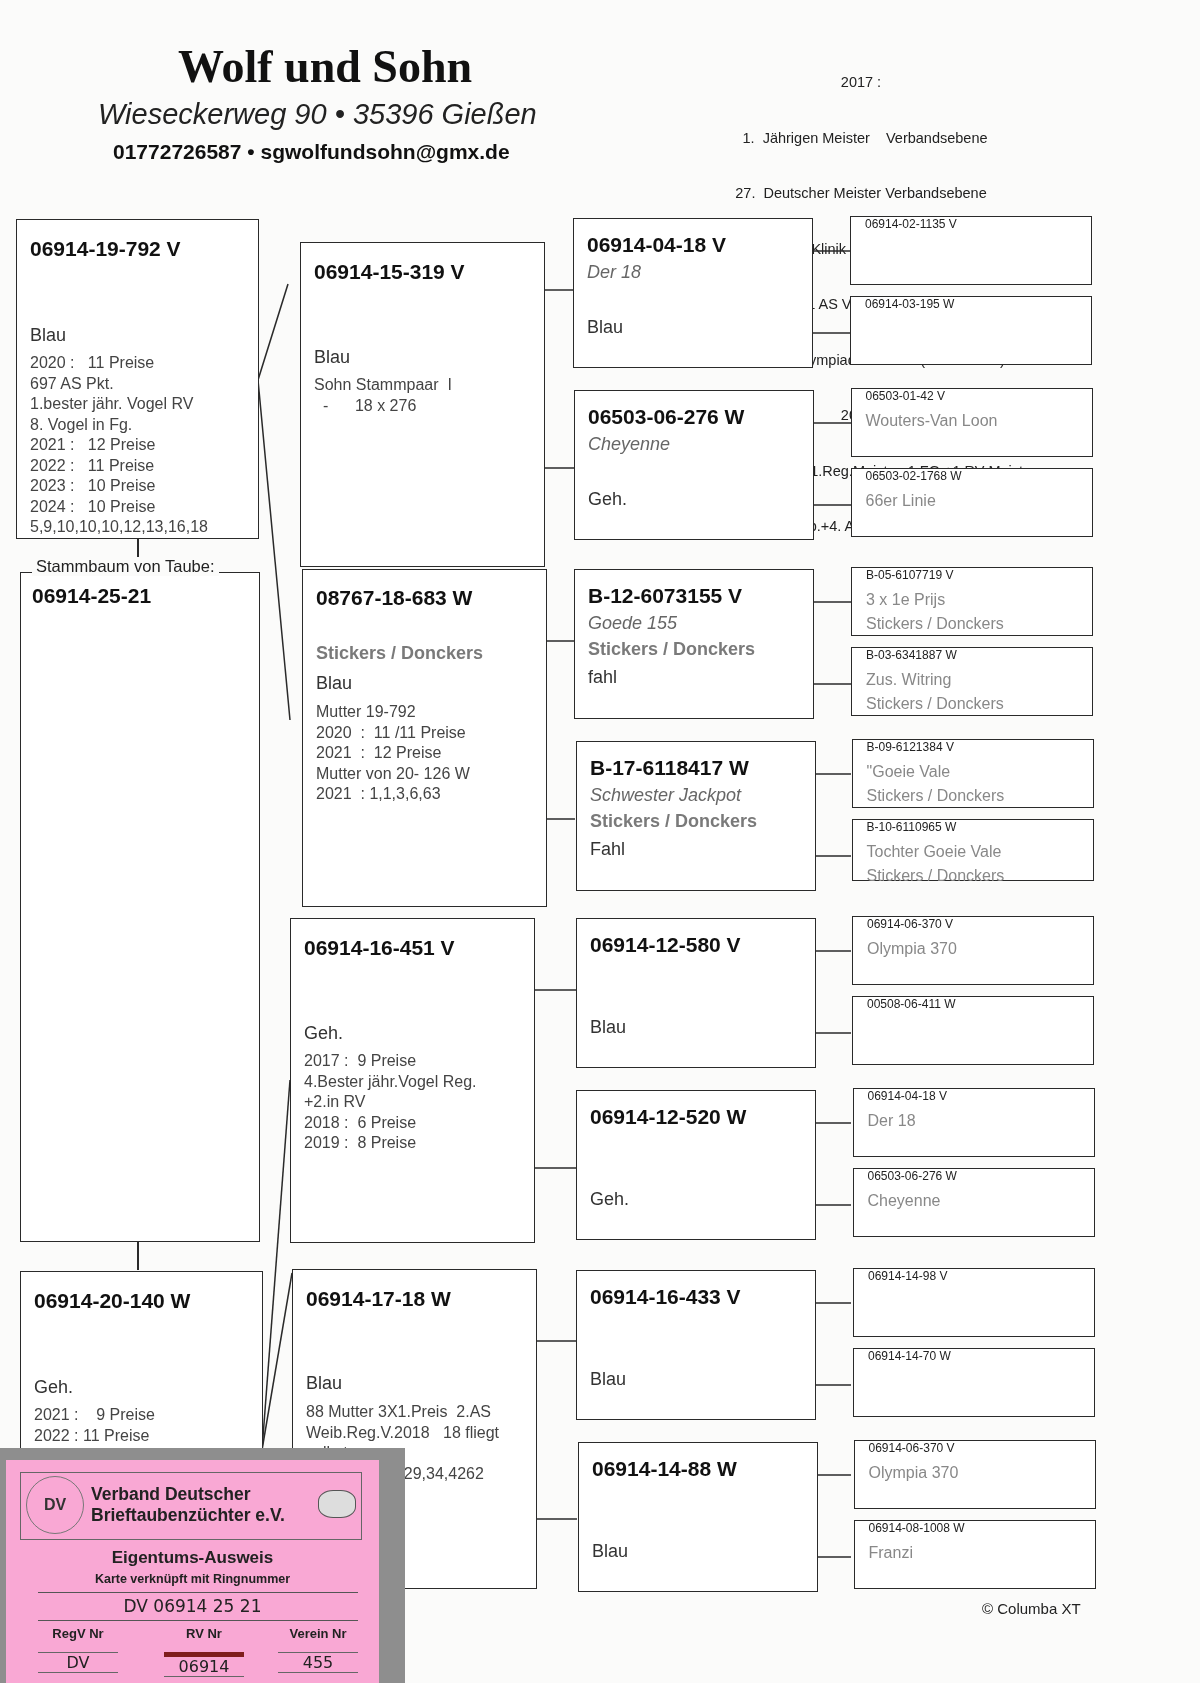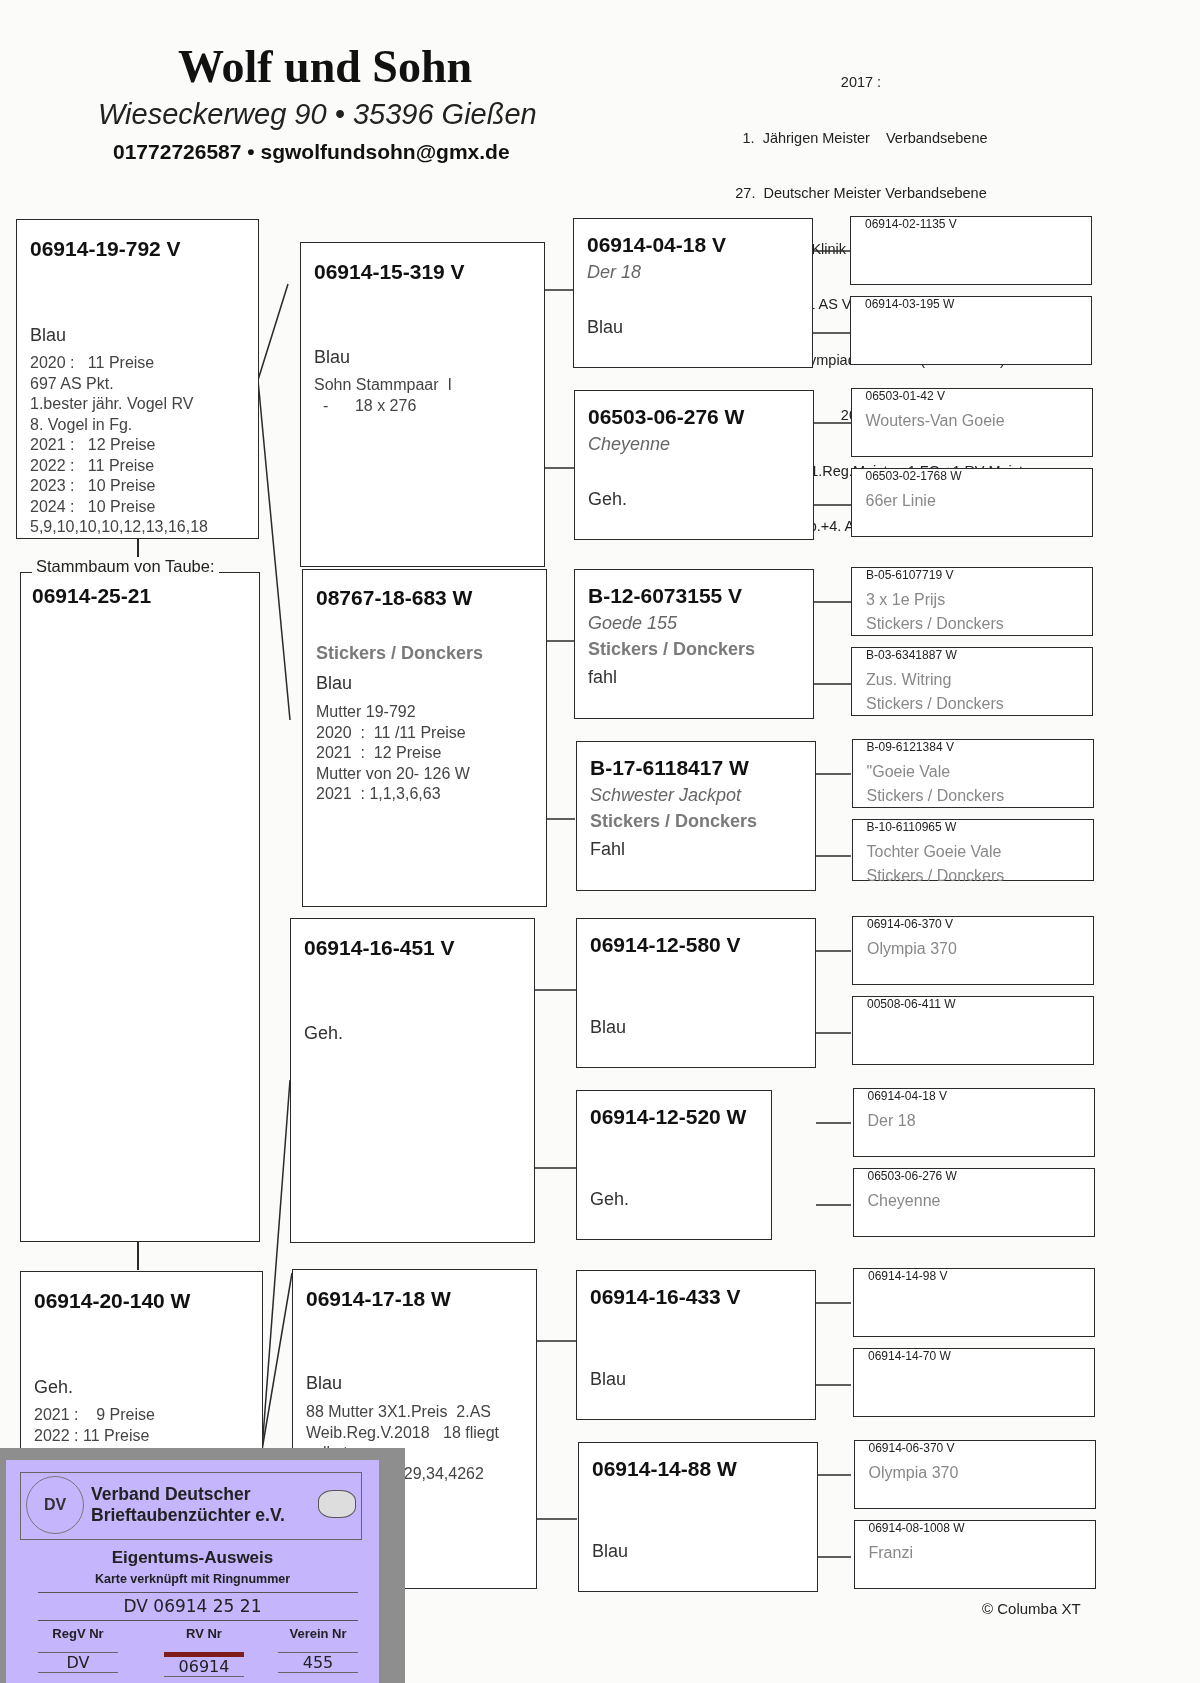--- a/index.html
+++ b/index.html
@@ -13,21 +13,21 @@
   .name-gray { font-size:16px; color:#888; }
   .breeder { font-weight:bold; font-size:18px; color:#7a7a7a; }
   .color { font-size:18px; color:#333; }
   .note { font-size:16px; color:#444; line-height:20.5px; white-space:pre; }
   .line { position:absolute; background:#2a2a2a; }
   .hdr-title { font-family:"Liberation Serif", serif; font-weight:bold; font-size:46px; color:#111; }
   .hdr-addr { font-style:italic; font-size:29px; color:#222; }
   .hdr-contact { font-weight:bold; font-size:21px; color:#111; }
   .ach { font-size:14.5px; line-height:18.5px; color:#222; white-space:pre;text-align:center; }
   .card { position:absolute; left:0; top:1448px; width:405px; height:235px; background:#8e8e8e; }
-  .card-inner { position:absolute; left:6px; top:12px; width:373px; height:223px; background:#c4b5fd; }
+  .card-inner { position:absolute; left:6px; top:12px; width:373px; height:223px; background:#f9a8d4; }
 </style>
 </head>
 <body>
 
 <div class="abs hdr-title" style="left:178px;top:40px;">Wolf und Sohn</div>
 <div class="abs hdr-addr" style="left:98px;top:98px;">Wieseckerweg 90 • 35396 Gießen</div>
 <div class="abs hdr-contact" style="left:113px;top:140px;">01772726587 • sgwolfundsohn@gmx.de</div>
 
 <div class="abs ach" style="left:678px;top:36px;">
   <div>2017 :</div>
@@ -118,20 +118,25 @@
   <div class="abs color" style="left:13px;top:103px;">Blau</div>
   <div class="abs note" style="left:13px;top:132px;">Mutter 19-792
 2020  :  11 /11 Preise
 2021  :  12 Preise
 Mutter von 20- 126 W
 2021  : 1,1,3,6,63</div>
 </div>
 <div class="box" style="left:290px;top:918px;width:245px;height:325px;">
   <div class="abs ring-big" style="left:13px;top:17px;">06914-16-451 V</div>
   <div class="abs color" style="left:13px;top:104px;">Geh.</div>
+  <div class="abs note" style="left:13px;top:132px;">2017 :  9 Preise
+4.Bester jähr.Vogel Reg.
++2.in RV
+2018 :  6 Preise
+2019 :  8 Preise</div>
 </div>
 <div class="box" style="left:292px;top:1269px;width:245px;height:320px;">
   <div class="abs ring-big" style="left:13px;top:17px;">06914-17-18 W</div>
   <div class="abs color" style="left:13px;top:103px;">Blau</div>
   <div class="abs note" style="left:13px;top:132px;">88 Mutter 3X1.Preis  2.AS
 Weib.Reg.V.2018   18 fliegt
 selbst
                  24,29,34,4262</div>
 </div>
 
@@ -156,21 +161,21 @@
       <div class="abs ring-big" style="left:13px;top:14px;">B-17-6118417 W</div>
       <div class="abs name-it" style="left:13px;top:43px;">Schwester Jackpot</div>
       <div class="abs breeder" style="left:13px;top:69px;">Stickers / Donckers</div>
       <div class="abs color" style="left:13px;top:97px;">Fahl</div>
     </div>
     <div class="box" style="left: 576px; top: 918px; width: 240px; height: 150px;">
       <div class="abs ring-big" style="left:13px;top:14px;">06914-12-580 V</div>
       <div class="abs name-it" style="left:13px;top:43px;"></div>
       <div class="abs color" style="left:13px;top:98px;">Blau</div>
     </div>
-    <div class="box" style="left: 576px; top: 1090px; width: 196px; height: 150px; padding-left: 28px;">
+    <div class="box" style="left: 576px; top: 1090px; width: 240px; height: 150px; padding-left: 28px;">
       <div class="abs ring-big" style="left:13px;top:14px;">06914-12-520 W</div>
       <div class="abs name-it" style="left:13px;top:43px;"></div>
       <div class="abs color" style="left:13px;top:98px;">Geh.</div>
     </div>
     <div class="box" style="left: 576px; top: 1270px; width: 240px; height: 150px;">
       <div class="abs ring-big" style="left:13px;top:14px;">06914-16-433 V</div>
       <div class="abs name-it" style="left:13px;top:43px;"></div>
       <div class="abs color" style="left:13px;top:98px;">Blau</div>
     </div>
     <div class="box" style="left: 578px; top: 1442px; width: 240px; height: 150px;">
@@ -186,21 +191,21 @@
       <div class="abs name-gray" style="left:14px;top:23px;"></div>
       <div class="abs name-gray" style="left:14px;top:47px;"></div>
     </div>
     <div class="box" style="left: 850px; top: 296px; width: 242px; height: 69px;">
       <div class="abs ring-small" style="left:14px;top:0px;">06914-03-195 W</div>
       <div class="abs name-gray" style="left:14px;top:23px;"></div>
       <div class="abs name-gray" style="left:14px;top:47px;"></div>
     </div>
     <div class="box" style="left: 850.5px; top: 388px; width: 242px; height: 69px;">
       <div class="abs ring-small" style="left:14px;top:0px;">06503-01-42 V</div>
-      <div class="abs name-gray" style="left:14px;top:23px;">Wouters-Van Goeie</div>
+      <div class="abs name-gray" style="left:14px;top:23px;">Wouters-Van Loon</div>
       <div class="abs name-gray" style="left:14px;top:47px;"></div>
     </div>
     <div class="box" style="left: 850.5px; top: 468px; width: 242px; height: 69px;">
       <div class="abs ring-small" style="left:14px;top:0px;">06503-02-1768 W</div>
       <div class="abs name-gray" style="left:14px;top:23px;">66er Linie</div>
       <div class="abs name-gray" style="left:14px;top:47px;"></div>
     </div>
     <div class="box" style="left: 851px; top: 567px; width: 242px; height: 69px;">
       <div class="abs ring-small" style="left:14px;top:0px;">B-05-6107719 V</div>
       <div class="abs name-gray" style="left:14px;top:23px;">3 x 1e Prijs</div>

